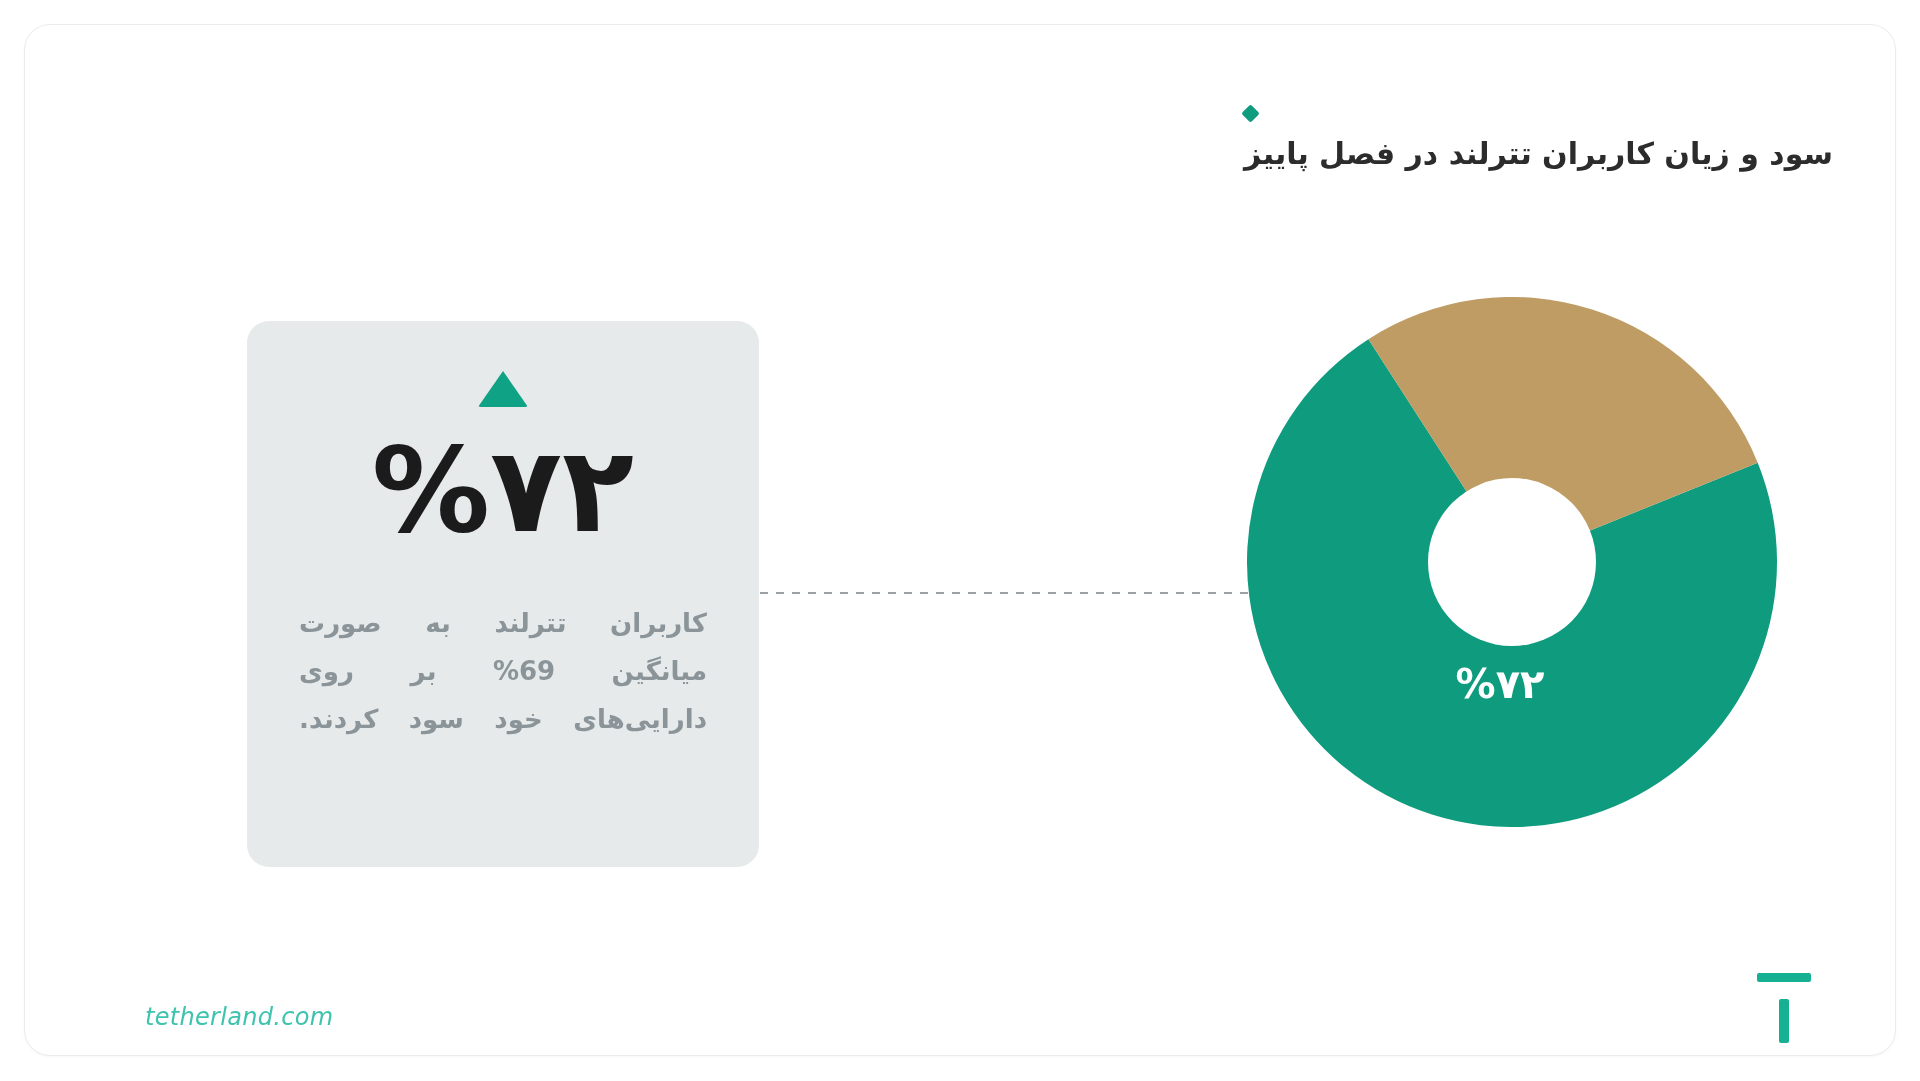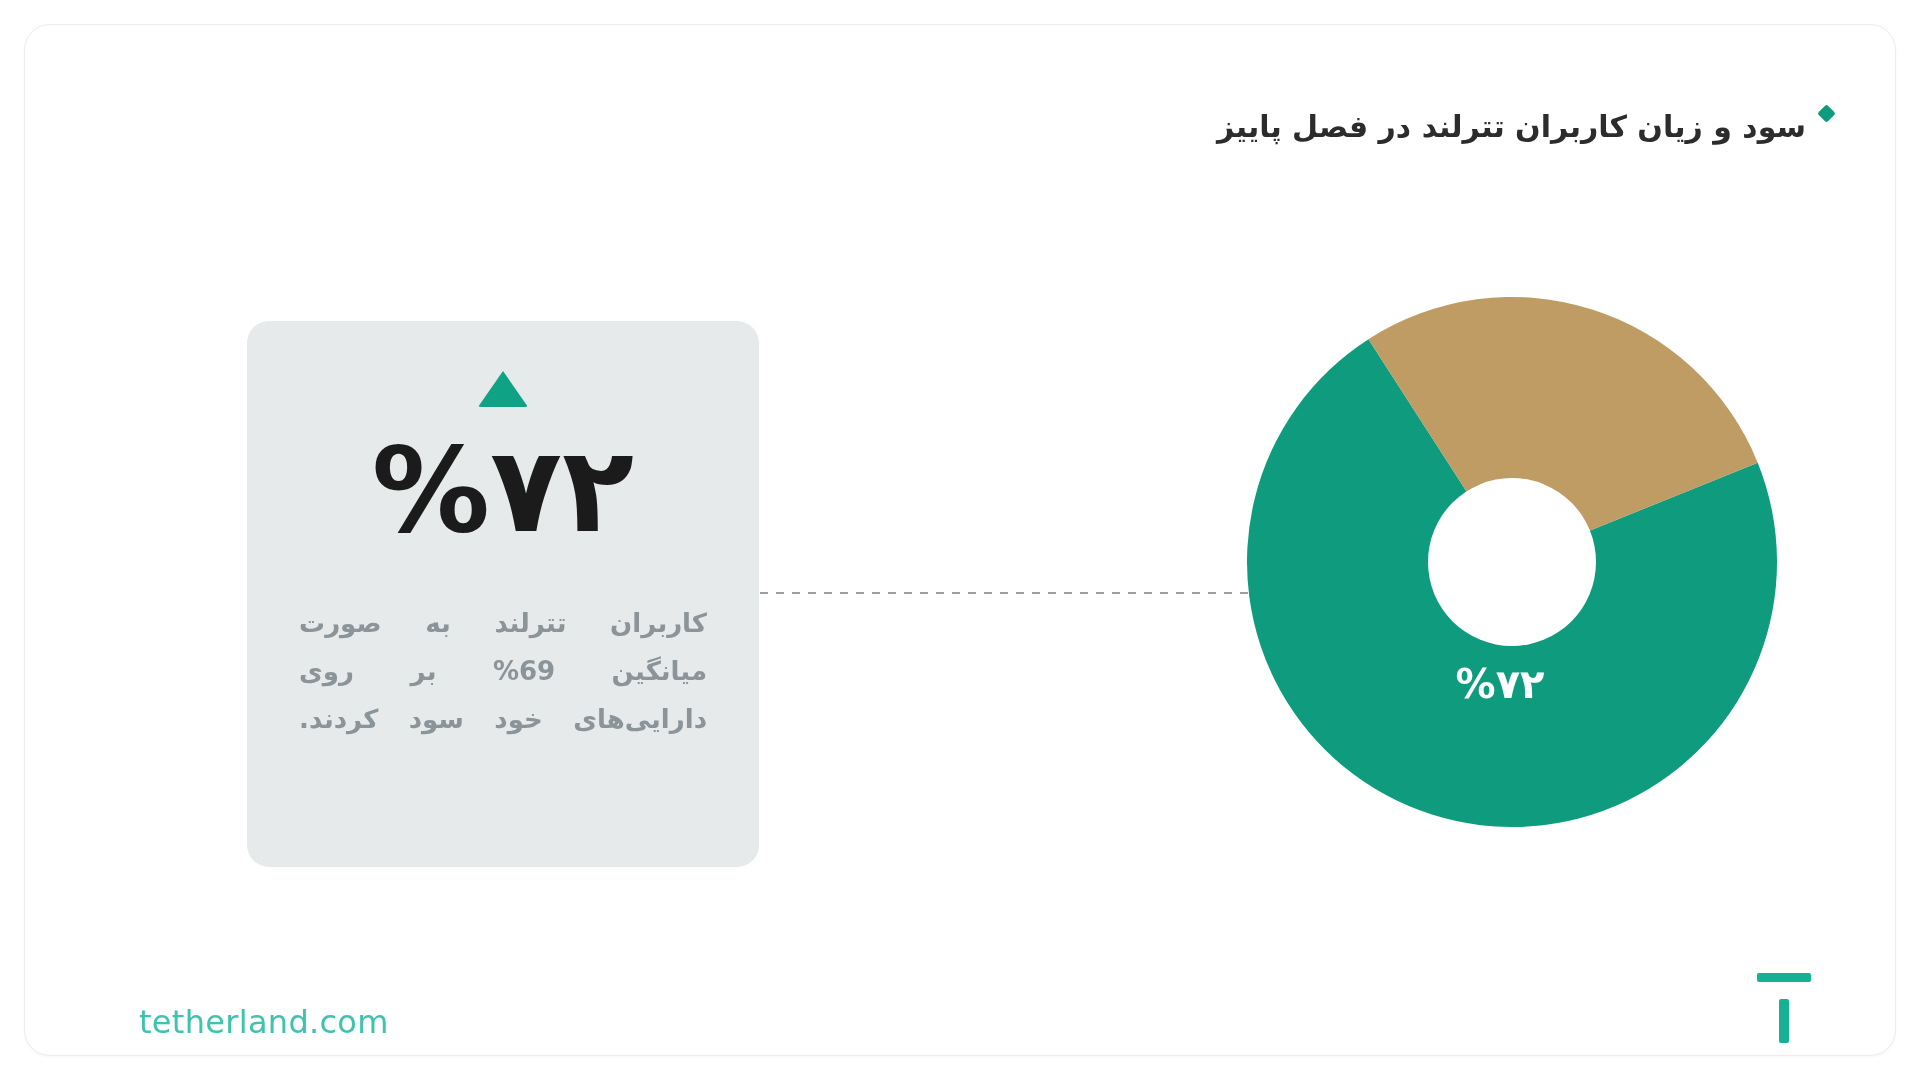--- a/index.html
+++ b/index.html
@@ -32,22 +32,22 @@
     box-sizing: border-box;
     box-shadow: 0 1px 3px rgba(0,0,0,0.035);
   }
 
   
   .header {
     position: absolute;
     top: 82px;
     right: 62px;
     display: flex;
-    flex-direction: row;
-    align-items: flex-start;
+    flex-direction: column;
+    align-items: flex-end;
     gap: 14px;
     direction: rtl;
   }
 
   .header-bullet {
     width: 13px;
     height: 13px;
     background: #0e9b7e;
     transform: rotate(45deg);
     border-radius: 2px;
@@ -168,26 +168,27 @@
     left: -12px;
     font-size: 40px;
     font-weight: bold;
     color: #ffffff;
     direction: ltr;
   }
 
   
   .footer-site {
     position: absolute;
-    left: 114px;
+    left: 120px;
     top: 978px;
-    font-size: 32px;
+    font-size: 24px;
     color: #3ec3ae;
     letter-spacing: 0.3px;
     direction: ltr;
+    font-style: italic;
   }
 
   .footer-logo {
     position: absolute;
     right: 84px;
     top: 948px;
     width: 54px;
     height: 78px;
   }
 

